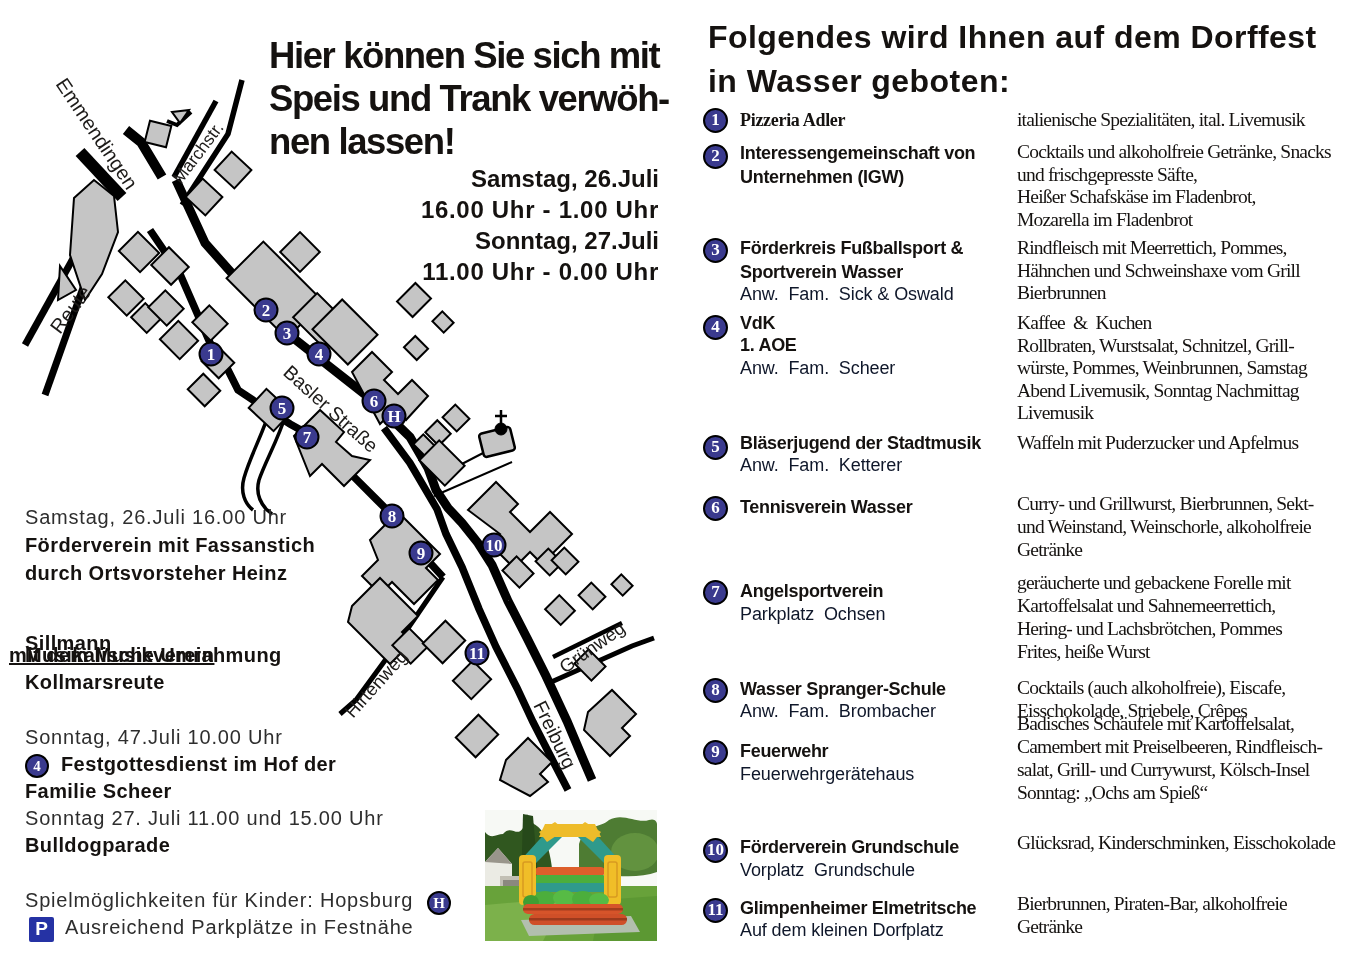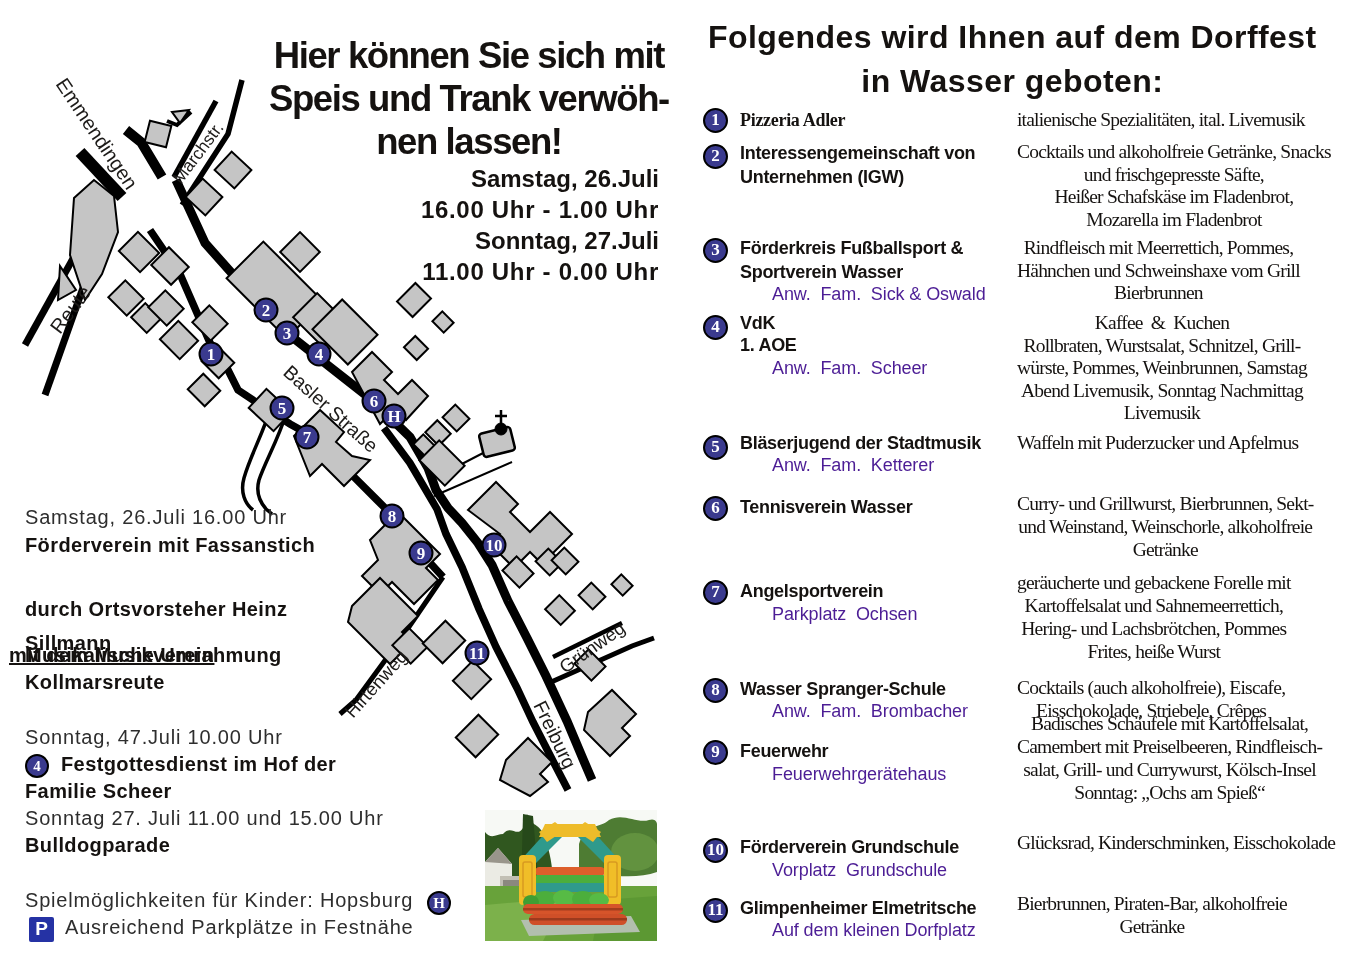--- a/index.html
+++ b/index.html
@@ -1,20 +1,20 @@
 <!DOCTYPE html>
 <html><head>
 <meta charset="utf-8">
 <style>
 html,body{margin:0;padding:0;}
 body{width:1356px;height:960px;position:relative;background:#fff;overflow:hidden;
 font-family:"Liberation Sans",sans-serif;color:#151210;}
-.abs{position:absolute;white-space:nowrap;line-height:1;text-align:center;}
+.abs{position:absolute;white-space:nowrap;line-height:1;}
 .sb{font-weight:bold;font-size:18px;letter-spacing:-0.3px;}
-.sr{font-weight:normal;font-size:18px;letter-spacing:-0.1px;color:#4c1d95;margin-left:32px;}
+.sr{font-weight:normal;font-size:18px;letter-spacing:-0.1px;color:#0f172a;}
 .ser{font-family:"Liberation Serif",serif;font-size:19.5px;letter-spacing:-0.8px;line-height:22.5px;}
 .lb{font-weight:bold;font-size:20px;letter-spacing:0.4px;}
 .lr{font-weight:normal;font-size:20px;letter-spacing:0.8px;color:#2e2e2e;}
 .circ{position:absolute;width:25px;height:25px;border-radius:50%;background:#3a3a8e;
 border:2px solid #000;box-sizing:border-box;color:#fff;text-align:center;
 font-family:"Liberation Serif",serif;font-weight:bold;font-size:17px;line-height:20.5px;}
 </style>
 </head>
 <body>
 
@@ -234,21 +234,21 @@
 
 <div class="abs" style="left:269px;top:34px;font-weight:bold;font-size:36.5px;line-height:43px;letter-spacing:-1.4px;">Hier können Sie sich mit<br>Speis und Trank verwöh-<br>nen lassen!</div>
 
 <div class="abs" style="right:697px;top:166.5px;font-weight:bold;font-size:24px;">Samstag, 26.Juli</div>
 <div class="abs" style="right:697px;top:198px;font-weight:bold;font-size:24px;letter-spacing:0.7px;">16.00 Uhr - 1.00 Uhr</div>
 <div class="abs" style="right:697px;top:229px;font-weight:bold;font-size:24px;">Sonntag, 27.Juli</div>
 <div class="abs" style="right:697px;top:259.5px;font-weight:bold;font-size:24px;letter-spacing:0.7px;">11.00 Uhr - 0.00 Uhr</div>
 
 <div class="abs lr" style="left:25px;top:507px;">Samstag, 26.Juli 16.00 Uhr</div>
 <div class="abs lb" style="left:25px;top:535px;">Förderverein mit Fassanstich</div>
-<div class="abs lb" style="left:25px;top:563px;margin-top:36px;">durch Ortsvorsteher Heinz</div>
+<div class="abs lb" style="left:25px;top:563px;">durch Ortsvorsteher Heinz</div>
 <div class="abs lb" style="left:25px;top:590px;margin-top:43px;">Sillmann</div>
 <div class="abs lb" style="left:25px;top:618px;margin-top:27px;">Musikalische Umrahmung</div>
 <div class="abs lb" style="left:9px;top:645px;text-decoration:underline;">mit dem Musikverein</div>
 <div class="abs lb" style="left:25px;top:672px;">Kollmarsreute</div>
 
 <div class="abs lr" style="left:25px;top:727px;">Sonntag, 47.Juli 10.00 Uhr</div>
 
 <div class="circ" style="left:25px;top:754px;width:24px;height:24px;font-size:15px;line-height:20px;">4</div>
 <div class="abs lb" style="left:61px;top:754px;">Festgottesdienst im Hof der</div>
 <div class="abs lb" style="left:25px;top:781px;">Familie Scheer</div>

